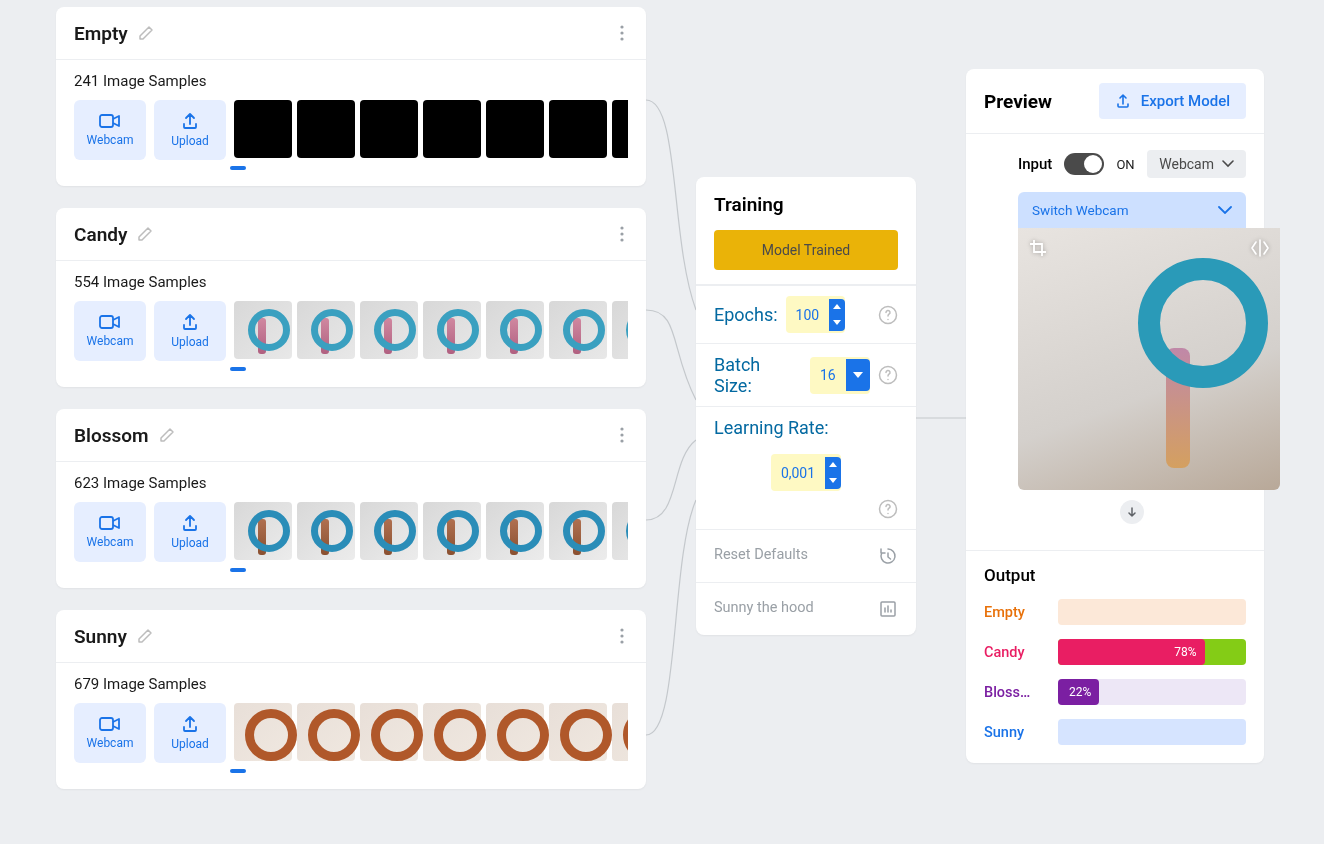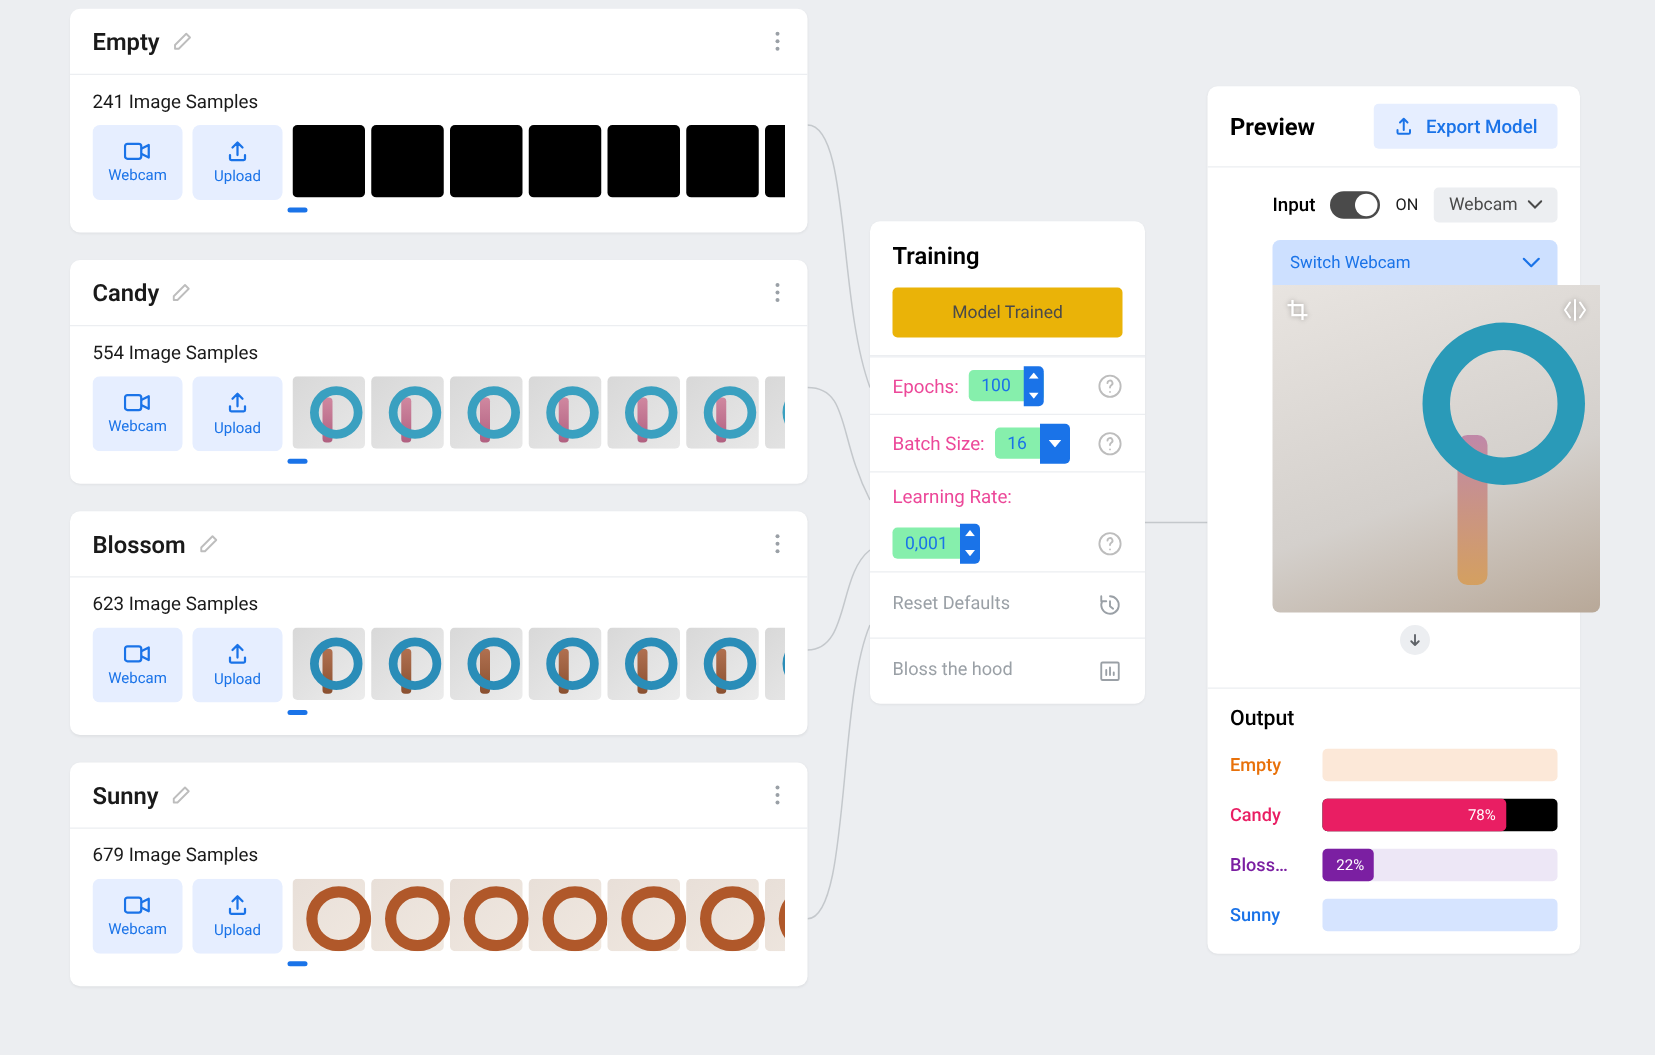--- a/index.html
+++ b/index.html
@@ -36,22 +36,22 @@
 
 .training-card { position: absolute; left: 696px; top: 177px; width: 220px; background:#fff; border-radius:8px; box-shadow:0 1px 2px rgba(0,0,0,0.05); }
 .training-header { padding: 16px 18px 14px; font-size: 19px; font-weight: 600; }
 .train-btn-row { padding: 0 18px 14px; }
 .train-btn { width:100%; background:#eab308; border:none; border-radius:4px; padding:12px 0; font-size:14px; color:#4a4a4a; cursor:default; }
 .training-divider { border-top:1px solid #eceef1; }
 .adv-row { display:flex; align-items:center; padding:14px 18px; cursor:pointer; }
 .adv-label { color:#1a73e8; font-size:15px; font-weight:500; }
 .adv-chevron { margin-left:auto; color:#1a73e8; }
 .param-row { display:flex; align-items:center; padding:10px 18px; gap:8px; }
-.param-label { font-size:15px; color:#ec4899; }
-.param-input { display:flex; align-items:center; background:#86efac; border-radius:4px; height:25px; }
+.param-label { font-size:18px; color:#0369a1; }
+.param-input { display:flex; align-items:center; background:#fef9c3; border-radius:4px; height:37px; }
 .param-value { color:#1a73e8; font-size:14px; padding:0 10px; min-width:36px; text-align:left; }
 .spinner-btns { display:flex; flex-direction:column; background:#1a73e8; border-radius:0 4px 4px 0; height:32px; width:16px; }
 .spinner-half { flex:1; display:flex; align-items:center; justify-content:center; color:#fff; cursor:pointer; }
 .param-help { margin-left:auto; color:#bdbdbd; cursor:pointer; }
 .dropdown-caret { background:#1a73e8; width:24px; height:32px; display:flex; align-items:center; justify-content:center; border-radius:0 4px 4px 0; color:#fff; cursor:pointer; }
 .muted-row { display:flex; align-items:flex-start; padding:16px 18px; color:#9aa0a6; font-size:14.5px; cursor:pointer; }
 .muted-row-icon { margin-left:auto; color:#9aa0a6; }
 
 
 .preview-card { position:absolute; left:966px; top:69px; width:298px; background:#fff; border-radius:8px; box-shadow:0 1px 2px rgba(0,0,0,0.05); }
@@ -75,21 +75,21 @@
 .down-arrow-wrap { display:flex; justify-content:center; padding:10px 0 6px; }
 .down-arrow-circle { width:24px; height:24px; border-radius:50%; background:#eceef1; display:flex; align-items:center; justify-content:center; color:#5f6368; }
 .output-section { border-top:1px solid #eceef1; padding:14px 18px 18px; }
 .output-title { font-size:17px; font-weight:500; margin-bottom:14px; }
 .pred-row { display:flex; align-items:center; gap:14px; margin-bottom:14px; }
 .pred-row:last-child { margin-bottom:0; }
 .pred-label { width:60px; font-size:14.5px; font-weight:500; white-space:nowrap; overflow:hidden; text-overflow:ellipsis; }
 .pred-bar-track { flex:1; height:26px; border-radius:4px; position:relative; }
 .pred-bar-fill { height:100%; border-radius:4px; display:flex; align-items:center; justify-content:flex-end; padding-right:8px; font-size:12px; color:#fff; }
 .c-empty .pred-label{color:#e8710a;} .c-empty .pred-bar-track{background:#fce8d8;}
-.c-candy .pred-label{color:#e91e63;} .c-candy .pred-bar-track{background:#000000;} .c-candy .pred-bar-fill{background:#e91e63;}
+.c-candy .pred-label{color:#e91e63;} .c-candy .pred-bar-track{background:#84cc16;} .c-candy .pred-bar-fill{background:#e91e63;}
 .c-blossom .pred-label{color:#7b1fa2;} .c-blossom .pred-bar-track{background:#ede7f6;} .c-blossom .pred-bar-fill{background:#7b1fa2;}
 .c-sunny .pred-label{color:#1a73e8;} .c-sunny .pred-bar-track{background:#d6e4ff;}
 
 svg { display:block; }
 
 
 .connectors { position:absolute; left:0; top:0; width:1324px; height:844px; pointer-events:none; }
 .connectors path { stroke:#c4c8cc; stroke-width:1.2; fill:none; }
 </style>
 </head>
@@ -350,21 +350,21 @@
     </span>
     <span class="param-help">
       <svg width="20" height="20" viewBox="0 0 20 20">
             <circle cx="10" cy="10" r="8.5" stroke="currentColor" stroke-width="1.5" fill="none"></circle>
             <path d="M8 7.5a2 2 0 113 1.7c-.7.5-1 1-1 1.8M10 14.5h.01" stroke="currentColor" stroke-width="1.5" fill="none" stroke-linecap="round"></path>
           </svg>
     </span>
   </div>
   <div class="training-divider"></div>
 
-  <div class="param-row" style="flex-wrap:wrap;">
+  <div class="param-row" style="flex-wrap:wrap;flex-direction:column;">
     <span class="param-label" style="width:100%;margin-bottom:8px;">Learning Rate:</span>
     <span class="param-input">
       <span class="param-value">0,001</span>
       <span class="spinner-btns">
         <span class="spinner-half">
               <svg width="8" height="5" viewBox="0 0 8 5">
                 <path d="M0 5l4-5 4 5z" fill="currentColor"></path>
               </svg>
             </span>
         <span class="spinner-half">
@@ -387,21 +387,21 @@
     <span>Reset Defaults</span>
     <span class="muted-row-icon">
       <svg width="20" height="20" viewBox="0 0 20 20">
             <path d="M10 3a7 7 0 11-6.3 4M3 3v4h4M10 7v4l2.5 2" stroke="currentColor" stroke-width="1.5" fill="none" stroke-linecap="round" stroke-linejoin="round"></path>
           </svg>
     </span>
   </div>
   <div class="training-divider"></div>
 
   <div class="muted-row">
-    <span>Bloss the hood</span>
+    <span>Sunny the hood</span>
     <span class="muted-row-icon">
       <svg width="20" height="20" viewBox="0 0 20 20">
             <rect x="3" y="3" width="14" height="14" rx="1" stroke="currentColor" stroke-width="1.5" fill="none"></rect>
             <path d="M7 13V9M10 13V7M13 13v-2" stroke="currentColor" stroke-width="1.5" stroke-linecap="round"></path>
           </svg>
     </span>
   </div>
 </div>
 
 <div class="preview-card">

